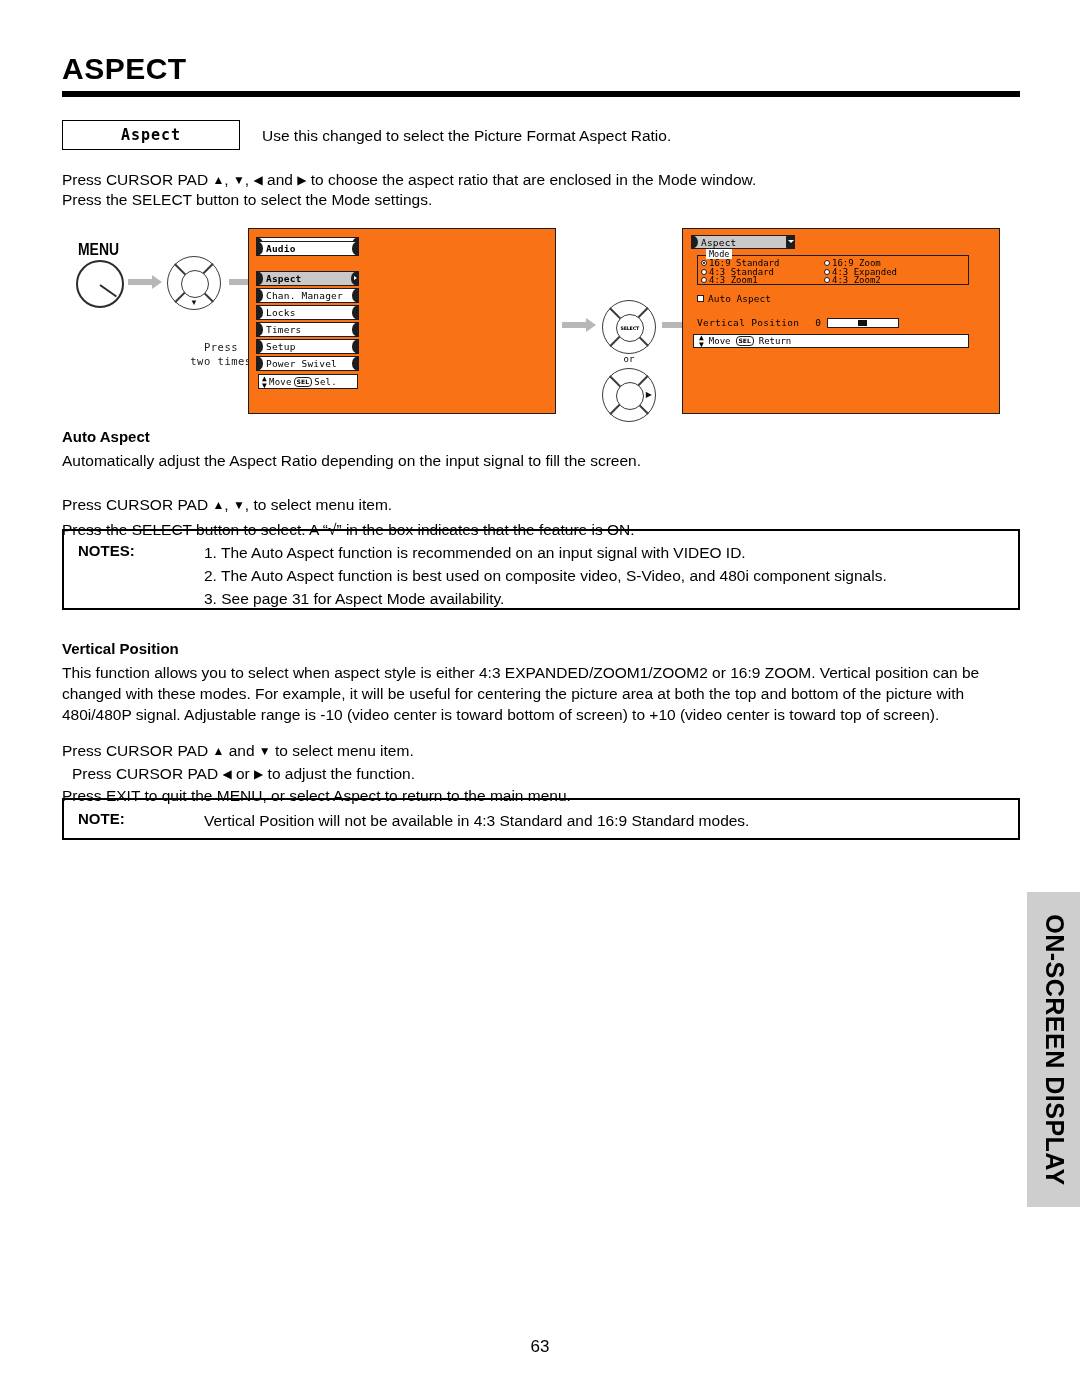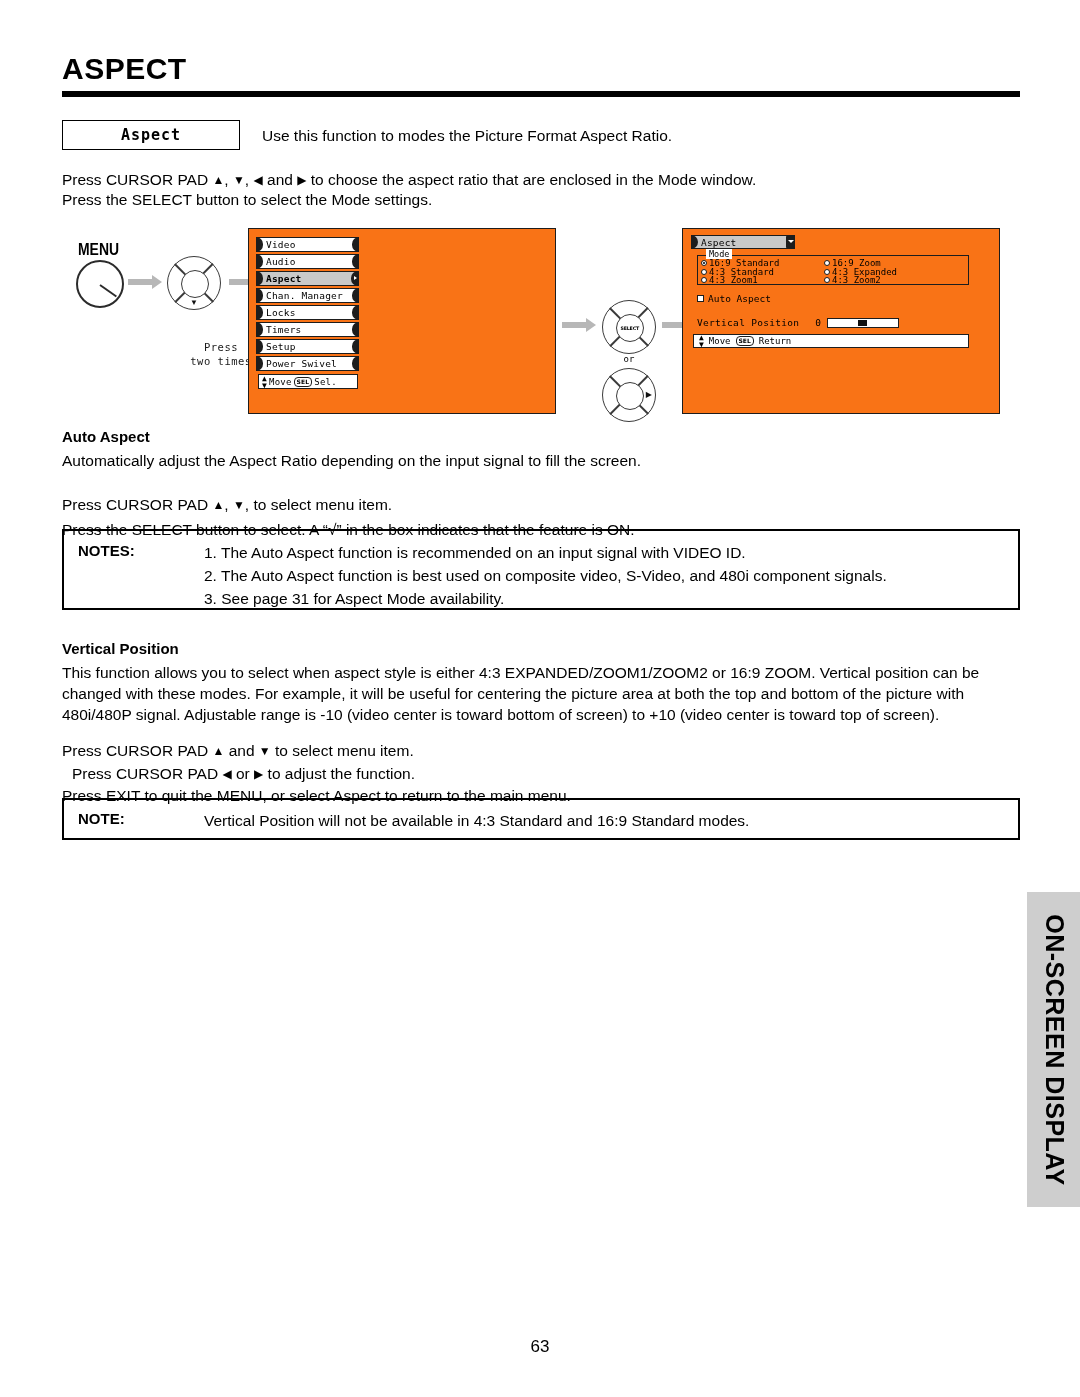--- a/index.html
+++ b/index.html
@@ -235,21 +235,21 @@
 <body>
 
 <div class="page">
 
   <div class="page-title">ASPECT</div>
   <div class="title-rule"></div>
 
   <div class="aspect-chip">
     <span>Aspect</span>
   </div>
-  <div class="chip-desc">Use this function to modes the Picture Format Aspect Ratio.</div>
+  <div class="chip-desc">Use this changed to select the Picture Format Aspect Ratio.</div>
 
   <div class="intro">
     <div><span>Press CURSOR PAD  </span><span class="tri">▲</span><span>, </span><span class="tri">▼</span><span>, </span><span class="tri">◀</span><span> and </span><span class="tri">▶</span><span> to choose the aspect ratio that are enclosed in the Mode window.</span></div>
     <div>Press the SELECT button  to select the Mode settings.</div>
   </div>
 
   <div class="diagram">
 
     <div class="menu-word">MENU</div>
     <div class="dial"></div>
@@ -277,21 +277,21 @@
       <div class="shaft" style="width:24px;"></div>
         <div class="head" style="left:24px;"></div>
     </div>
 
     <div class="panel" style="left:186px; top:0px; width:308px; height:186px;">
       <div class="osd-item" style="left:7px;  top:8px;">
           <span class="bump-l"></span>
           <span>Video</span>
           <span class="bump-r"></span>
         </div>
-      <div class="osd-item" style="left:7px;  top:25px;">
+      <div class="osd-item" style="left:7px;  top:12px;font-weight:bold;">
           <span class="bump-l"></span>
           <span>Audio</span>
           <span class="bump-r"></span>
         </div>
       <div class="osd-item sel" style="left:7px;  top:42px;">
           <span class="bump-l"></span>
           <span>Aspect</span>
           <span class="rarrow"></span>
         </div>
       <div class="osd-item" style="left:7px;  top:59px;">

